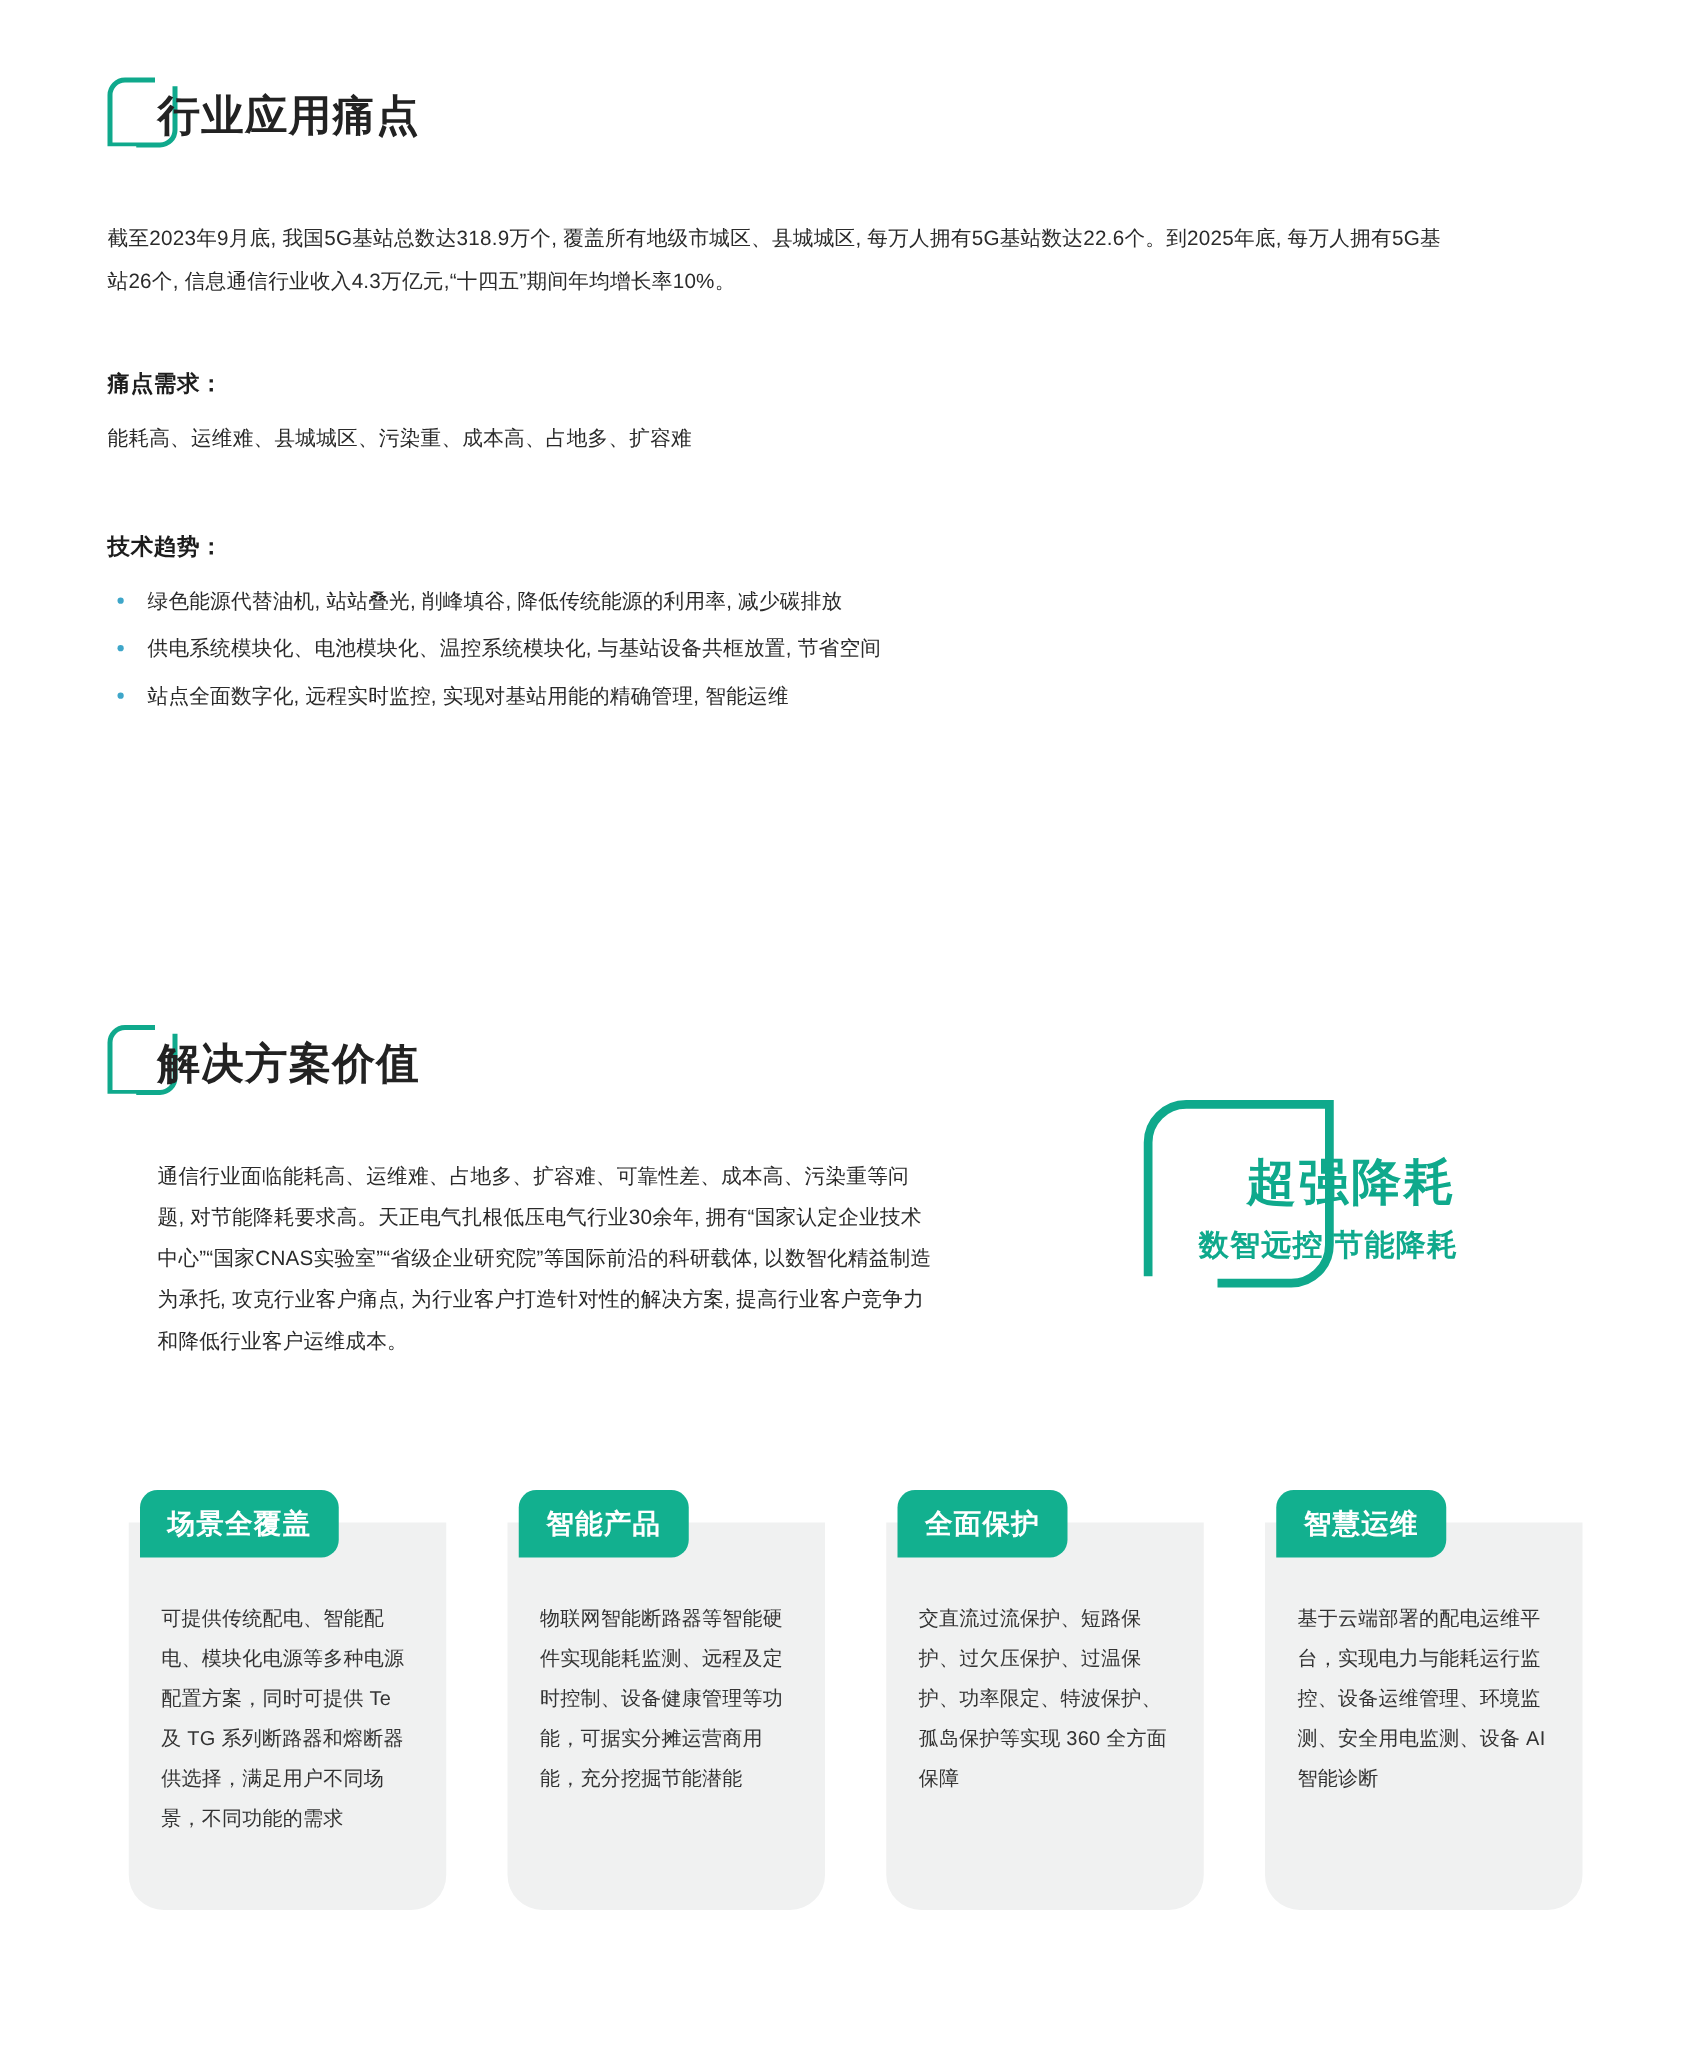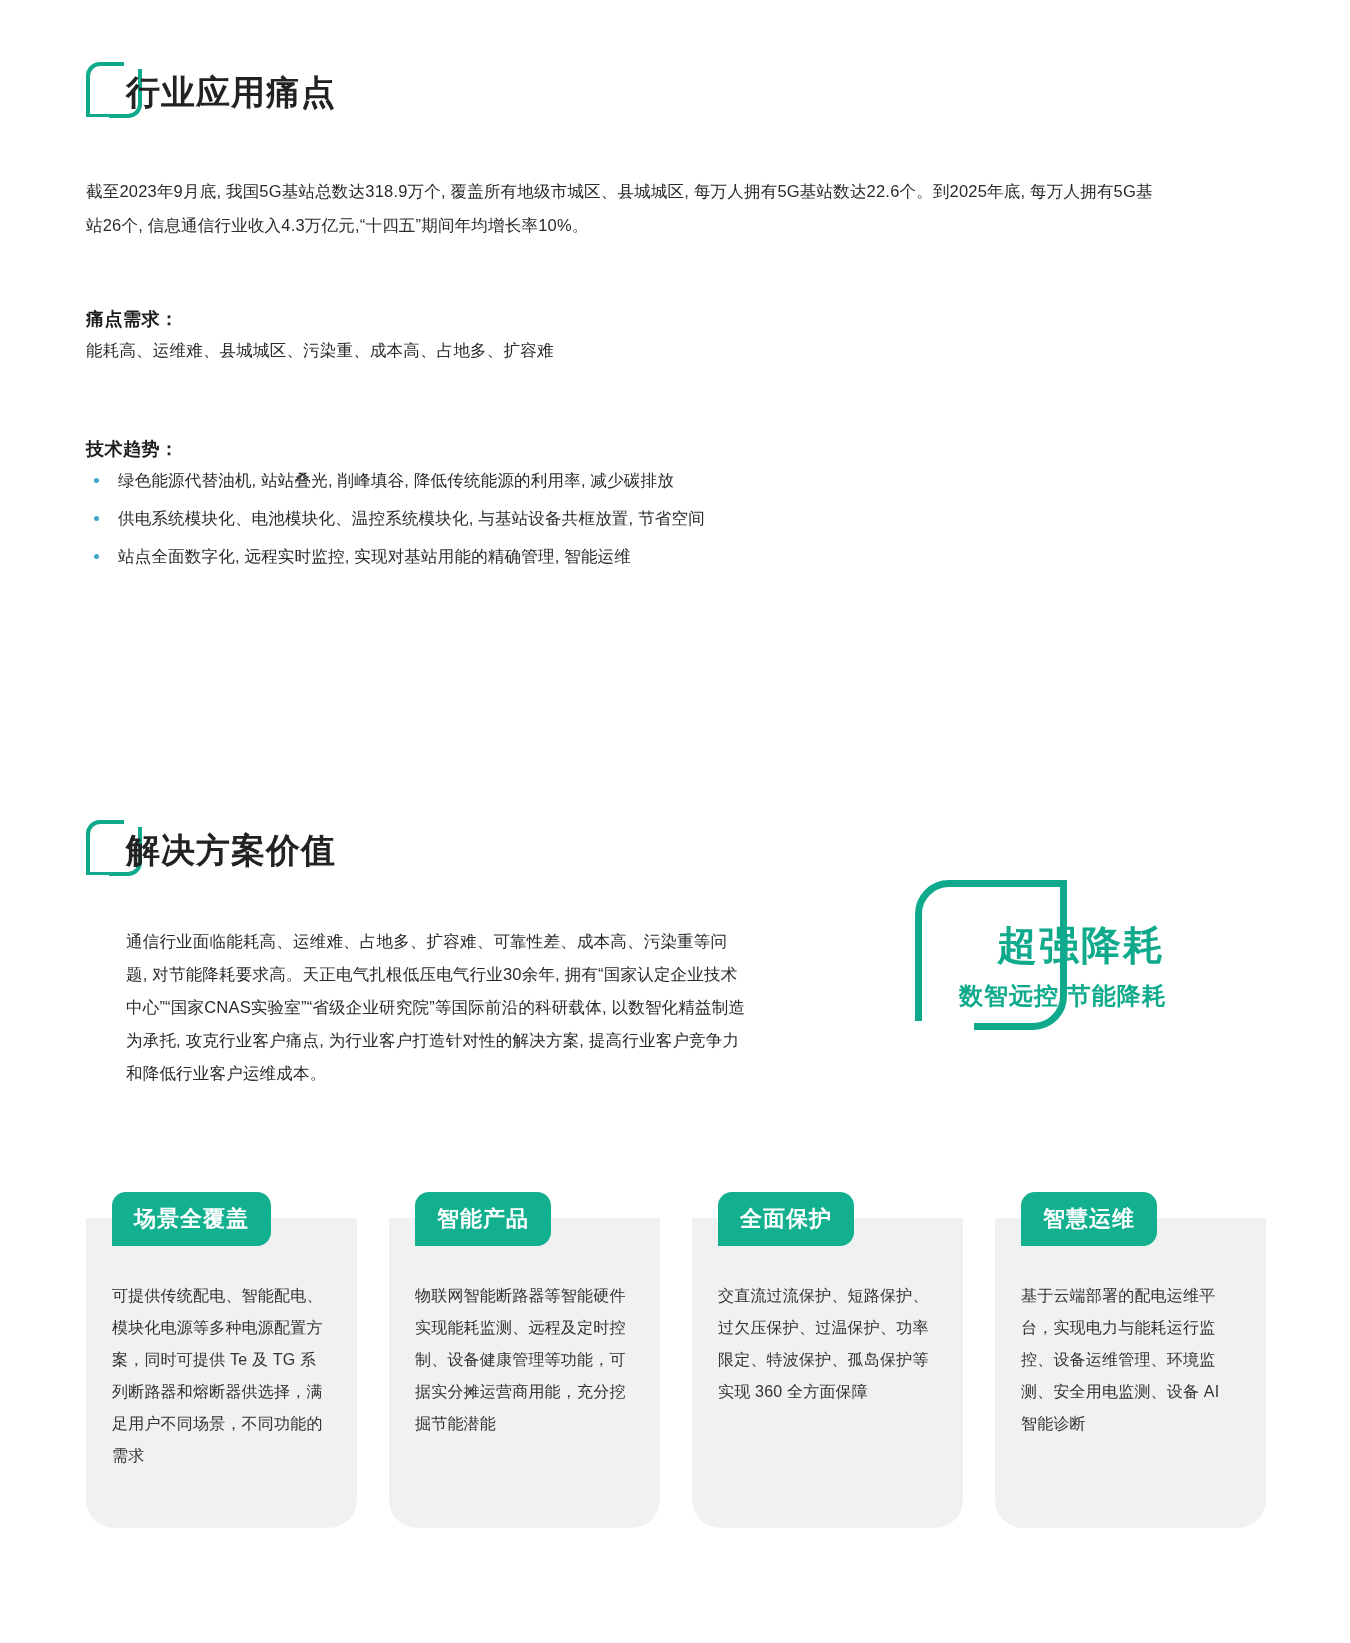--- a/index.html
+++ b/index.html
@@ -79,21 +79,20 @@
     line-height: 2.05;
     color: #2a2a2a;
     letter-spacing: 0.2px;
   }
   .sub-head {
     position: absolute;
     font-size: 18px;
     font-weight: 700;
     color: #1d1d1d;
     letter-spacing: 0.5px;
-    margin-top: 12px;
   }
   .plain-line {
     position: absolute;
     font-size: 16.5px;
     color: #2a2a2a;
     letter-spacing: 0.2px;
   }
   .bullets {
     position: absolute;
     margin: 0;
@@ -203,20 +202,21 @@
   }
   .card-body {
     background: #f0f1f1;
     border-radius: 0 0 28px 28px;
     padding: 62px 26px 34px 26px;
     min-height: 258px;
     box-sizing: border-box;
   }
   .card-body.tall {
     min-height: 310px;
+    margin-left: 17px;
   }
   .card-tab {
     position: absolute;
     left: 26px;
     top: -26px;
     background: #12b08f;
     color: #ffffff;
     font-size: 22px;
     font-weight: 700;
     letter-spacing: 1px;

